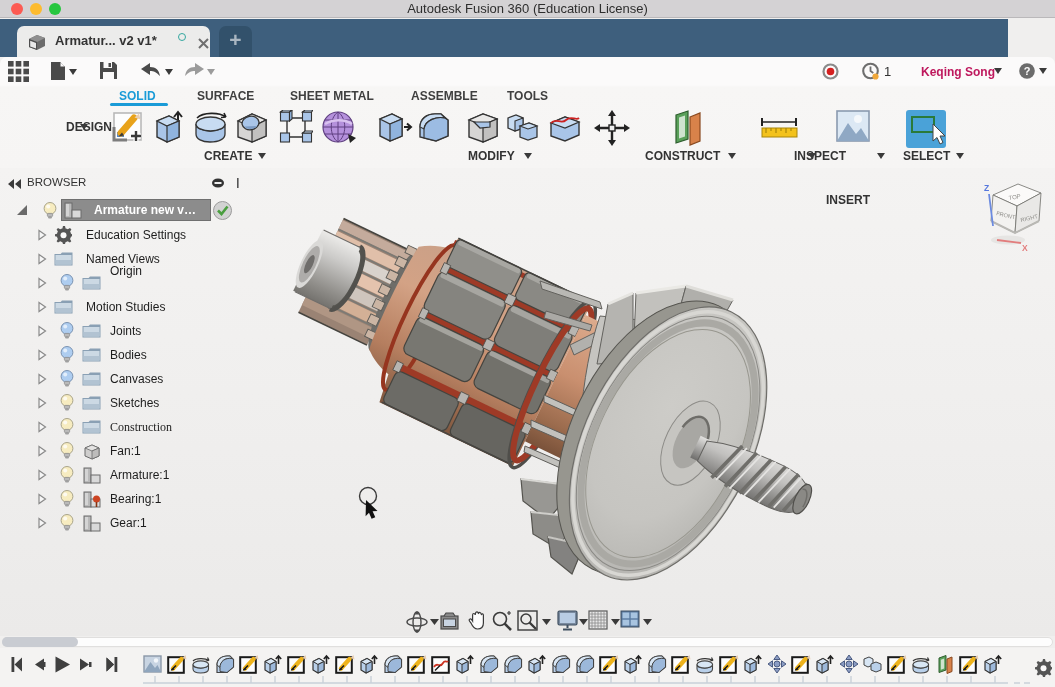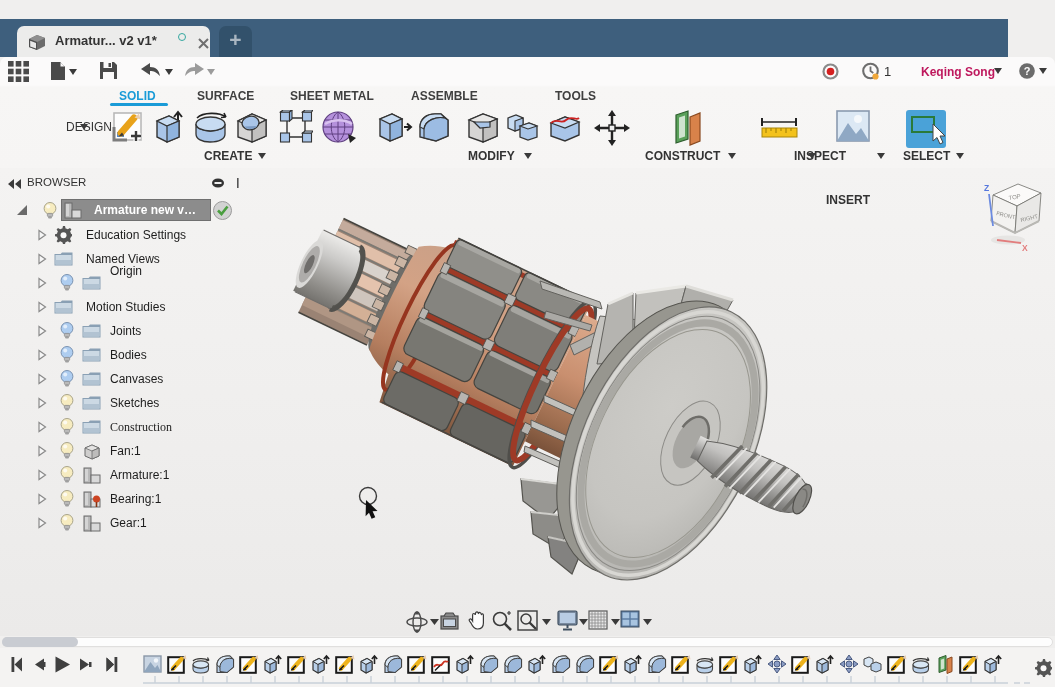--- a/index.html
+++ b/index.html
@@ -237,20 +237,26 @@
       <text x="1009" y="200" transform="rotate(-9 1009 200)">TOP</text>
       <text x="996" y="215" transform="rotate(13 996 215)" font-size="5.6">FRONT</text>
       <text x="1021" y="222" transform="rotate(-13 1021 222)" font-size="5.6">RIGHT</text>
       <path d="M989,194 L993,226" stroke="#6b8ae0" stroke-width="1.8"></path>
       <text x="984" y="191" fill="#5577dd" font-size="8.5" font-weight="bold">Z</text>
       <path d="M997,240 L1021,243" stroke="#e27d7d" stroke-width="1.8"></path>
       <text x="1022" y="251" fill="#e27d7d" font-size="8.5" font-weight="bold">X</text>
     </g>
   </svg>
 
+  <div class="abs" id="titlebar">
+    <div class="tl" style="left:11px;background:#fc5b53;"></div>
+    <div class="tl" style="left:30px;background:#fdbb2f;"></div>
+    <div class="tl" style="left:49px;background:#27c63f;"></div>
+    <div id="title-text">Autodesk Fusion 360 (Education License)</div>
+  </div>
 
   <div class="abs" id="tabbar">
     <div id="tab">
       <svg id="tabcube" style="position:absolute;left:10px;top:7px;" width="20" height="18" viewBox="0 0 20 18">
         <polygon points="2,6 10,2 18,5 18,13 10,17 2,14" fill="#6b6b6b"></polygon>
         <polygon points="2,6 10,2 18,5 10,9" fill="#8f8f8f"></polygon>
         <polygon points="2,6 10,9 10,17 2,14" fill="#4e4e4e"></polygon>
         <polygon points="3.2,7.8 9,10 9,15.6 3.2,13.4" fill="#e8e8e8"></polygon>
       </svg>
       <div id="tabtext">Armatur... v2 v1*</div>
@@ -315,23 +321,23 @@
     <circle cx="8" cy="8" r="7.8" fill="#6b6b6b"></circle>
     <text x="8" y="12" text-anchor="middle" font-size="11" font-weight="bold" fill="#fbfafa" font-family="Liberation Sans">?</text>
   </svg>
   <div class="abs caret" style="left:1039px;top:68px;"></div>
 
   <div class="rtab" style="left:119px;color:#1a9bd7;">SOLID</div>
   <div id="solidline"></div>
   <div class="rtab" style="left:197px;">SURFACE</div>
   <div class="rtab" style="left:290px;">SHEET METAL</div>
   <div class="rtab" style="left:411px;">ASSEMBLE</div>
-  <div class="rtab" style="left:507px;margin-left:48px;">TOOLS</div>
-
-  <div class="abs" style="left:22px;top:120px;font-size:12px;font-weight:normal;color:#333;padding-left:44px;">DESIGN</div>
+  <div class="rtab" style="left:507px;">TOOLS</div>
+
+  <div class="abs" style="left:22px;top:120px;font-size:12px;font-weight:bold;color:#333;padding-left:44px;">DESIGN</div>
   <div class="abs caret" style="left:80px;top:124px;"></div>
   <div class="grouplabel" style="left:204px;">CREATE</div>
     <div class="abs caret" style="left:258px;top:153px;"></div>
   <div class="grouplabel" style="left:468px;">MODIFY</div>
     <div class="abs caret" style="left:524px;top:153px;"></div>
   <div class="grouplabel" style="left:645px;">CONSTRUCT</div>
     <div class="abs caret" style="left:728px;top:153px;"></div>
   <div class="grouplabel" style="left:750px;margin-left:44px;">INSPECT</div>
     <div class="abs caret" style="left:808px;top:153px;"></div>
   <div class="grouplabel" style="left:826px;margin-top:44px;">INSERT</div>

